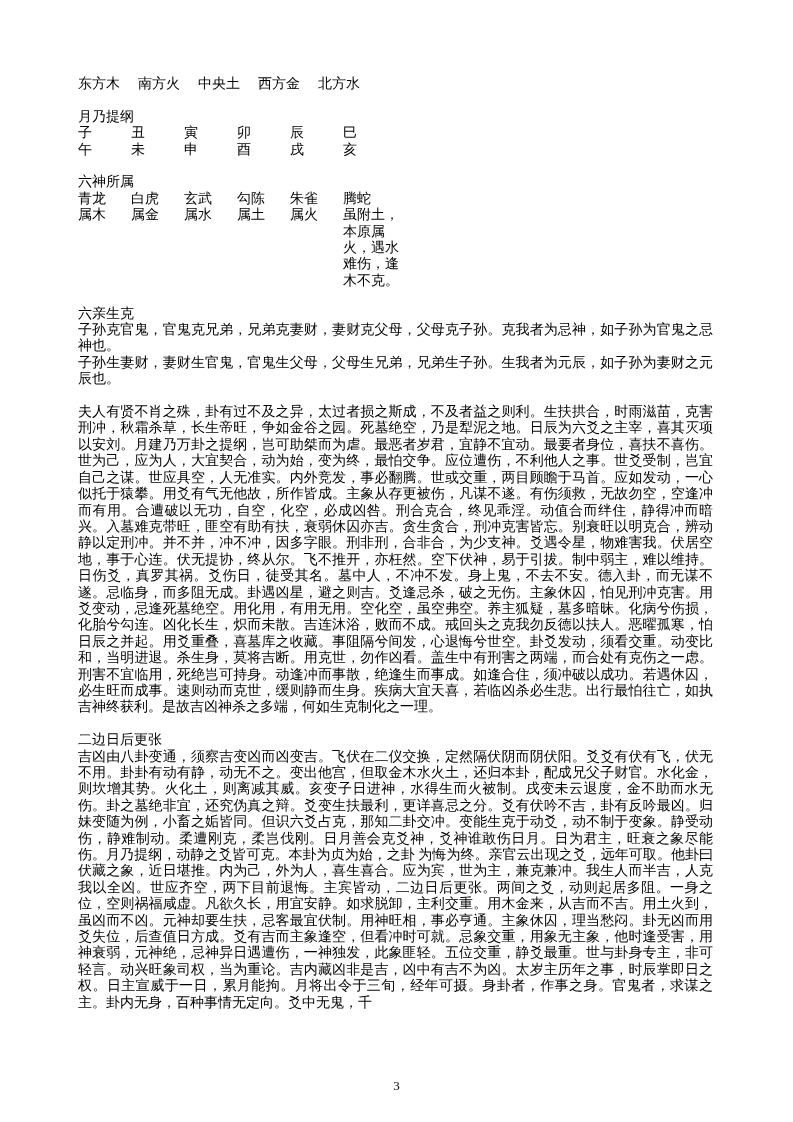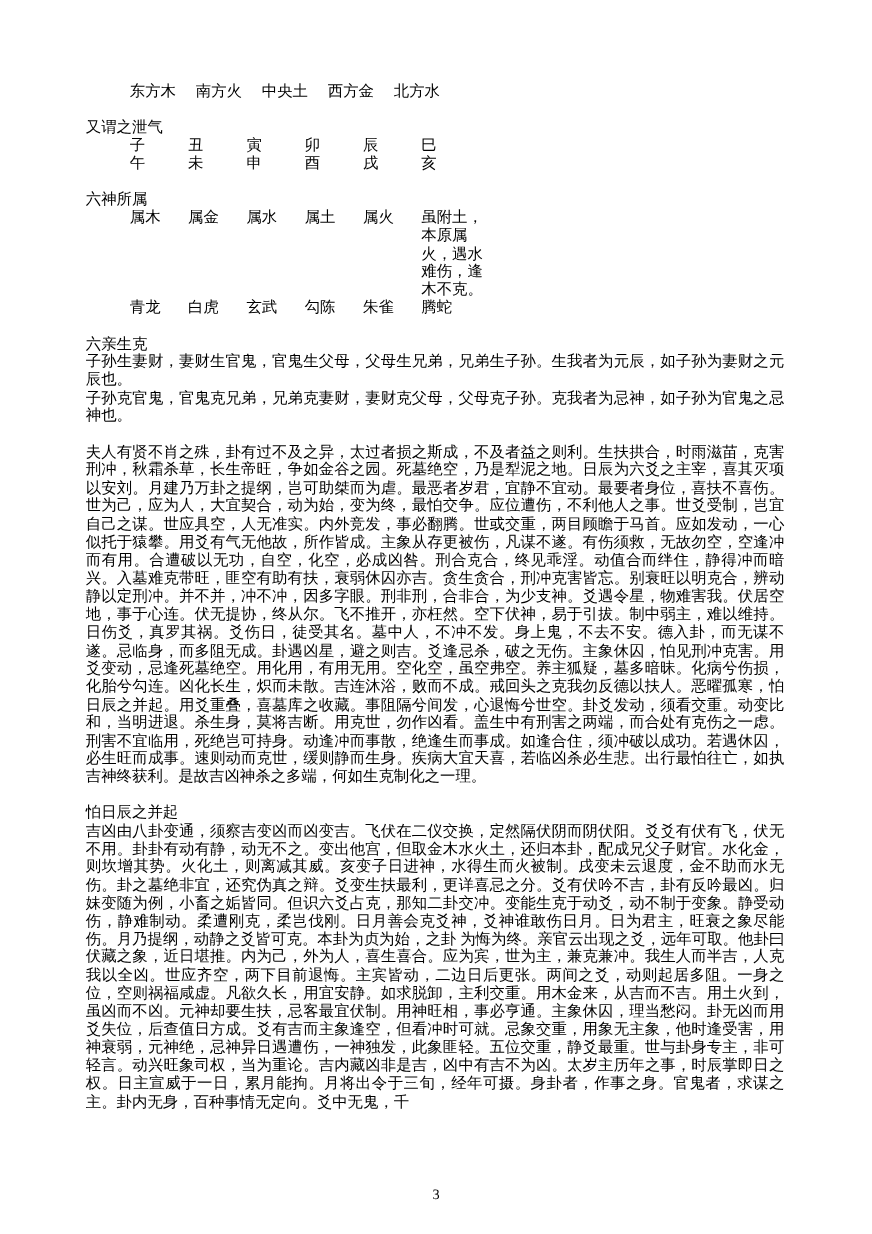--- a/index.html
+++ b/index.html
@@ -13,21 +13,21 @@
     overflow:hidden;
   }
   .content {
     position:absolute;
     left:78px; top:76px;
     width:635px;
     font-size:14px;
     line-height:16.4px;
   }
   .blank { height:16.4px; }
-  .row { display:flex; align-items:flex-start;margin-left:40px; }
+  .row { display:flex; align-items:flex-start; }
   .cell { flex:0 0 53px; width:53px; }
   .cell.note {
     flex:0 0 66px; width:66px;
     white-space:pre-line;
   }
   .wuxing span { margin-right:18px; white-space:nowrap; }
   .para {
     text-align:justify;
     text-justify:inter-ideograph;
   }
@@ -48,21 +48,21 @@
     <div class="row wuxing">
       <span>东方木</span>
       <span>南方火</span>
       <span>中央土</span>
       <span>西方金</span>
       <span>北方水</span>
     </div>
 
     <div class="blank"></div>
 
-    <div>又谓之泄气</div>
+    <div>月乃提纲</div>
     <div class="row">
       <span class="cell">子</span>
       <span class="cell">丑</span>
       <span class="cell">寅</span>
       <span class="cell">卯</span>
       <span class="cell">辰</span>
       <span class="cell">巳</span>
     </div>
     <div class="row">
       <span class="cell">午</span>
@@ -70,51 +70,51 @@
       <span class="cell">申</span>
       <span class="cell">酉</span>
       <span class="cell">戌</span>
       <span class="cell">亥</span>
     </div>
 
     <div class="blank"></div>
 
     <div>六神所属</div>
     <div class="row">
+      <span class="cell">青龙</span>
+      <span class="cell">白虎</span>
+      <span class="cell">玄武</span>
+      <span class="cell">勾陈</span>
+      <span class="cell">朱雀</span>
+      <span class="cell">腾蛇</span>
+    </div>
+    <div class="row">
       <span class="cell">属木</span>
       <span class="cell">属金</span>
       <span class="cell">属水</span>
       <span class="cell">属土</span>
       <span class="cell">属火</span>
       <span class="cell note">虽附土，
 本原属
 火，遇水
 难伤，逢
 木不克。</span>
     </div>
-    <div class="row">
-      <span class="cell">青龙</span>
-      <span class="cell">白虎</span>
-      <span class="cell">玄武</span>
-      <span class="cell">勾陈</span>
-      <span class="cell">朱雀</span>
-      <span class="cell">腾蛇</span>
-    </div>
 
     <div class="blank"></div>
 
     <div>六亲生克</div>
+    <div class="para">子孙克官鬼，官鬼克兄弟，兄弟克妻财，妻财克父母，父母克子孙。克我者为忌神，如子孙为官鬼之忌神也。</div>
     <div class="para">子孙生妻财，妻财生官鬼，官鬼生父母，父母生兄弟，兄弟生子孙。生我者为元辰，如子孙为妻财之元辰也。</div>
-    <div class="para">子孙克官鬼，官鬼克兄弟，兄弟克妻财，妻财克父母，父母克子孙。克我者为忌神，如子孙为官鬼之忌神也。</div>
 
     <div class="blank"></div>
 
     <div class="para">夫人有贤不肖之殊，卦有过不及之异，太过者损之斯成，不及者益之则利。生扶拱合，时雨滋苗，克害刑冲，秋霜杀草，长生帝旺，争如金谷之园。死墓绝空，乃是犁泥之地。日辰为六爻之主宰，喜其灭项以安刘。月建乃万卦之提纲，岂可助桀而为虐。最恶者岁君，宜静不宜动。最要者身位，喜扶不喜伤。世为己，应为人，大宜契合，动为始，变为终，最怕交争。应位遭伤，不利他人之事。世爻受制，岂宜自己之谋。世应具空，人无准实。内外竞发，事必翻腾。世或交重，两目顾瞻于马首。应如发动，一心似托于猿攀。用爻有气无他故，所作皆成。主象从存更被伤，凡谋不遂。有伤须救，无故勿空，空逢冲而有用。合遭破以无功，自空，化空，必成凶咎。刑合克合，终见乖淫。动值合而绊住，静得冲而暗兴。入墓难克带旺，匪空有助有扶，衰弱休囚亦吉。贪生贪合，刑冲克害皆忘。别衰旺以明克合，辨动静以定刑冲。并不并，冲不冲，因多字眼。刑非刑，合非合，为少支神。爻遇令星，物难害我。伏居空地，事于心连。伏无提协，终从尔。飞不推开，亦枉然。空下伏神，易于引拔。制中弱主，难以维持。日伤爻，真罗其祸。爻伤日，徒受其名。墓中人，不冲不发。身上鬼，不去不安。德入卦，而无谋不遂。忌临身，而多阻无成。卦遇凶星，避之则吉。爻逢忌杀，破之无伤。主象休囚，怕见刑冲克害。用爻变动，忌逢死墓绝空。用化用，有用无用。空化空，虽空弗空。养主狐疑，墓多暗昧。化病兮伤损，化胎兮勾连。凶化长生，炽而未散。吉连沐浴，败而不成。戒回头之克我勿反德以扶人。恶曜孤寒，怕日辰之并起。用爻重叠，喜墓库之收藏。事阻隔兮间发，心退悔兮世空。卦爻发动，须看交重。动变比和，当明进退。杀生身，莫将吉断。用克世，勿作凶看。盖生中有刑害之两端，而合处有克伤之一虑。刑害不宜临用，死绝岂可持身。动逢冲而事散，绝逢生而事成。如逢合住，须冲破以成功。若遇休囚，必生旺而成事。速则动而克世，缓则静而生身。疾病大宜天喜，若临凶杀必生悲。出行最怕往亡，如执吉神终获利。是故吉凶神杀之多端，何如生克制化之一理。</div>
 
     <div class="blank"></div>
 
-    <div>怕日辰之并起</div>
+    <div>二边日后更张</div>
     <div class="para">吉凶由八卦变通，须察吉变凶而凶变吉。飞伏在二仪交换，定然隔伏阴而阴伏阳。爻爻有伏有飞，伏无不用。卦卦有动有静，动无不之。变出他宫，但取金木水火土，还归本卦，配成兄父子财官。水化金，则坎增其势。火化土，则离减其威。亥变子日进神，水得生而火被制。戌变未云退度，金不助而水无伤。卦之墓绝非宜，还究伪真之辩。爻变生扶最利，更详喜忌之分。爻有伏吟不吉，卦有反吟最凶。归妹变随为例，小畜之姤皆同。但识六爻占克，那知二卦交冲。变能生克于动爻，动不制于变象。静受动伤，静难制动。柔遭刚克，柔岂伐刚。日月善会克爻神，爻神谁敢伤日月。日为君主，旺衰之象尽能伤。月乃提纲，动静之爻皆可克。本卦为贞为始，之卦 为悔为终。亲官云出现之爻，远年可取。他卦曰伏藏之象，近日堪推。内为己，外为人，喜生喜合。应为宾，世为主，兼克兼冲。我生人而半吉，人克我以全凶。世应齐空，两下目前退悔。主宾皆动，二边日后更张。两间之爻，动则起居多阻。一身之位，空则祸福咸虚。凡欲久长，用宜安静。如求脱卸，主利交重。用木金来，从吉而不吉。用土火到，虽凶而不凶。元神却要生扶，忌客最宜伏制。用神旺相，事必亨通。主象休囚，理当愁闷。卦无凶而用爻失位，后查值日方成。爻有吉而主象逢空，但看冲时可就。忌象交重，用象无主象，他时逢受害，用神衰弱，元神绝，忌神异日遇遭伤，一神独发，此象匪轻。五位交重，静爻最重。世与卦身专主，非可轻言。动兴旺象司权，当为重论。吉内藏凶非是吉，凶中有吉不为凶。太岁主历年之事，时辰掌即日之权。日主宣威于一日，累月能拘。月将出令于三旬，经年可摄。身卦者，作事之身。官鬼者，求谋之主。卦内无身，百种事情无定向。爻中无鬼，千</div>
 
   </div>
 
   <div class="pagenum">3</div>
 </div>
 
 </body></html>

